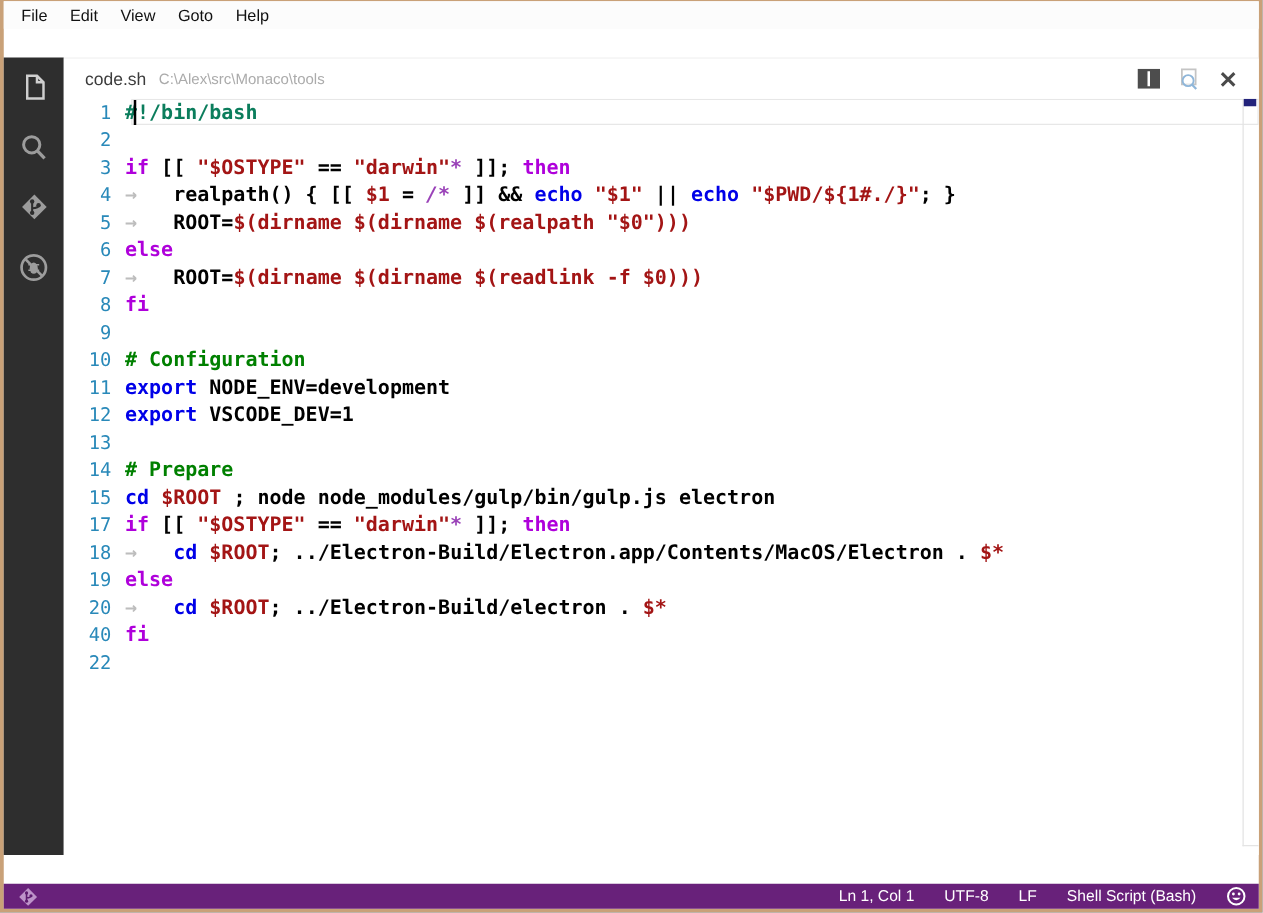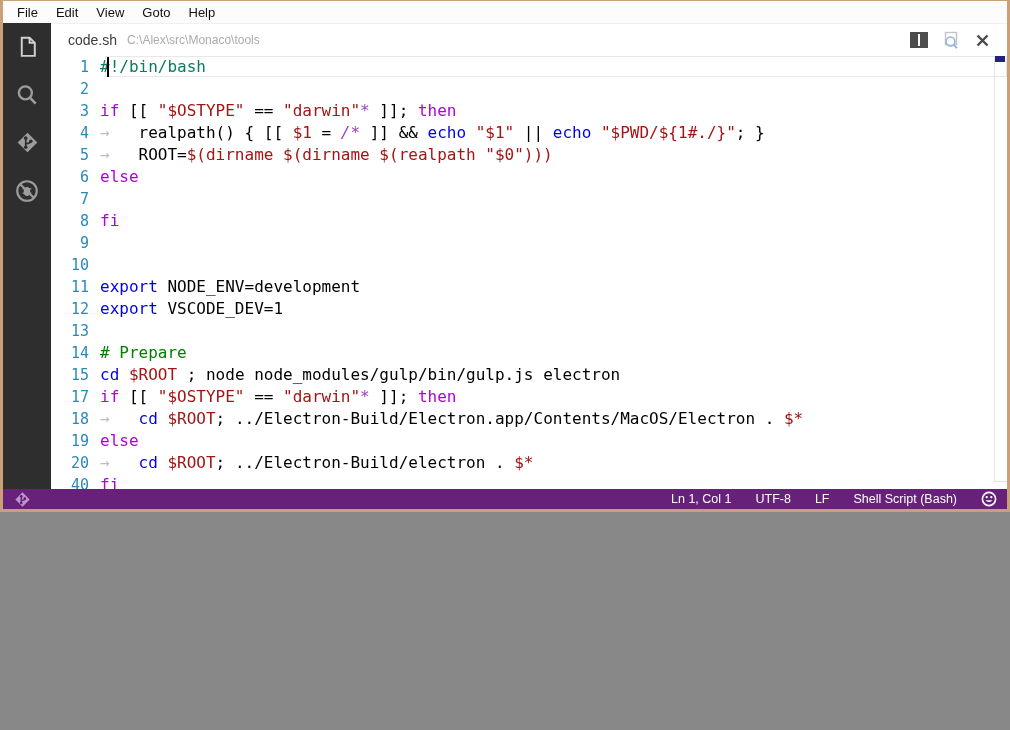--- a/index.html
+++ b/index.html
@@ -1,21 +1,22 @@
 <!DOCTYPE html>
 <html style="--ln-color: #2989B9;"><head>
 <meta charset="utf-8">
 <style>
   * { margin:0; padding:0; box-sizing:border-box; }
   html,body { background:#888; }
   .window {
-    position:relative; width:1010px; height:512px;
+    position:relative; width:1010px; height:730px;
     border:3px solid #C9A178; border-top-width:1px;
     background:#fff; display:flex; flex-direction:column;
     font-family:"Liberation Sans", sans-serif;
+    gap:23px;
   }
   
   .menubar { flex:none; height:22px; background:#FCFCFC; display:flex; align-items:center; padding-left:5px; }
   .menu-item { font-size:13px; color:#111; padding:2px 9px; cursor:default; }
   
   .body { flex:1; display:flex; min-height:0; }
   .activitybar { flex:none; width:48px; background:#2E2E2E; display:flex; flex-direction:column; align-items:center; padding-top:10px; gap:21px; }
   .ab-icon { width:27px; height:27px; display:flex; align-items:center; justify-content:center; }
   .content { flex:1; display:flex; flex-direction:column; min-width:0; border-top:1px solid #F0F0F0; }
   
@@ -23,21 +24,21 @@
   .title-name { font-size:14px; color:#3C3C3C;text-align:center; }
   .title-path { font-size:12px; color:#ABABAB; margin-left:10px; }
   .title-actions { margin-left:auto; display:flex; align-items:center; gap:13px; padding-right:15px; }
   .ta-icon { width:19px; height:18px; display:flex; align-items:center; justify-content:center; }
   
   .editor { flex:1; position:relative; overflow:hidden; background:#fff;
             font-family:"DejaVu Sans Mono","Liberation Mono",monospace; font-size:16px; }
   .lines { position:absolute; left:0; top:0; right:0; }
   .line { display:flex; height:22px; line-height:22px; white-space:pre; }
   .ln { flex:none; width:46px; padding-right:8px; text-align:right; font-size:15px; color:var(--ln-color,#2989B9); }
-  .lc { padding-left:3px; white-space:pre; color:#000; }
+  .lc { padding-left:3px; white-space:pre; color:#000;font-weight:bold; }
   .tk-w { display:inline-block; width:4ch; color:#BDBDBD; }
   .tk-g { font-style:italic; }
   .current-line { position:absolute; left:54px; right:0; top:0; height:21px; border:1px solid #E7E7E7; pointer-events:none; }
   .cursor { position:absolute; left:56px; top:1px; width:2px; height:20px; background:#000; }
   .vscroll-line { position:absolute; right:12px; top:0; bottom:7px; width:1px; background:#E4E4E4; }
   .hscroll-line { position:absolute; right:0; bottom:7px; width:13px; height:1px; background:#E4E4E4; }
   .overview-cursor { position:absolute; right:2px; top:0; width:10px; height:6px; background:#23237B; }
   
   .statusbar { flex:none; height:20px; display:flex; align-items:center; color:#fff; padding:0 10px; }
   .sb-left { display:flex; align-items:center; gap:8px; }
@@ -122,24 +123,24 @@
 
       <div class="editor">
         <div class="current-line"></div>
         <div class="lines">
             <div class="line"><span class="ln">1</span><span class="lc"><span class="tk-sh" style="color: rgb(11, 125, 92);">#!/bin/bash</span></span></div>
             <div class="line"><span class="ln">2</span><span class="lc"></span></div>
             <div class="line"><span class="ln">3</span><span class="lc"><span class="tk-k" style="color: rgb(175, 0, 219);">if</span><span class="tk-d" style="color: rgb(0, 0, 0);"> [[ </span><span class="tk-s" style="color: rgb(163, 21, 21);">"$OSTYPE"</span><span class="tk-d" style="color: rgb(0, 0, 0);"> == </span><span class="tk-s" style="color: rgb(163, 21, 21);">"darwin"</span><span class="tk-g" style="color: rgb(154, 66, 184);">*</span><span class="tk-d" style="color: rgb(0, 0, 0);"> ]]; </span><span class="tk-k" style="color: rgb(175, 0, 219);">then</span></span></div>
             <div class="line"><span class="ln">4</span><span class="lc"><span class="tk-w" style="color: rgb(189, 189, 189);">→</span><span class="tk-d" style="color: rgb(0, 0, 0);">realpath() { [[ </span><span class="tk-s" style="color: rgb(163, 21, 21);">$1</span><span class="tk-d" style="color: rgb(0, 0, 0);"> = </span><span class="tk-g" style="color: rgb(154, 66, 184);">/*</span><span class="tk-d" style="color: rgb(0, 0, 0);"> ]] &amp;&amp; </span><span class="tk-b" style="color: rgb(0, 0, 232);">echo</span><span class="tk-d" style="color: rgb(0, 0, 0);"> </span><span class="tk-s" style="color: rgb(163, 21, 21);">"$1"</span><span class="tk-d" style="color: rgb(0, 0, 0);"> || </span><span class="tk-b" style="color: rgb(0, 0, 232);">echo</span><span class="tk-d" style="color: rgb(0, 0, 0);"> </span><span class="tk-s" style="color: rgb(163, 21, 21);">"$PWD/${1#./}"</span><span class="tk-d" style="color: rgb(0, 0, 0);">; }</span></span></div>
             <div class="line"><span class="ln">5</span><span class="lc"><span class="tk-w" style="color: rgb(189, 189, 189);">→</span><span class="tk-d" style="color: rgb(0, 0, 0);">ROOT=</span><span class="tk-s" style="color: rgb(163, 21, 21);">$(dirname $(dirname $(realpath "$0")))</span></span></div>
             <div class="line"><span class="ln">6</span><span class="lc"><span class="tk-k" style="color: rgb(175, 0, 219);">else</span></span></div>
-            <div class="line"><span class="ln">7</span></div>
+            <div class="line"><span class="ln">7</span><span class="lc"><span class="tk-w" style="color: rgb(189, 189, 189);">→</span><span class="tk-d" style="color: rgb(0, 0, 0);">ROOT=</span><span class="tk-s" style="color: rgb(163, 21, 21);">$(dirname $(dirname $(readlink -f $0)))</span></span></div>
             <div class="line"><span class="ln">8</span><span class="lc"><span class="tk-k" style="color: rgb(175, 0, 219);">fi</span></span></div>
             <div class="line"><span class="ln">9</span><span class="lc"></span></div>
-            <div class="line"><span class="ln">10</span></div>
+            <div class="line"><span class="ln">10</span><span class="lc"><span class="tk-c" style="color: rgb(0, 128, 0);"># Configuration</span></span></div>
             <div class="line"><span class="ln">11</span><span class="lc"><span class="tk-b" style="color: rgb(0, 0, 232);">export</span><span class="tk-d" style="color: rgb(0, 0, 0);"> NODE_ENV=development</span></span></div>
             <div class="line"><span class="ln">12</span><span class="lc"><span class="tk-b" style="color: rgb(0, 0, 232);">export</span><span class="tk-d" style="color: rgb(0, 0, 0); margin-top: 14px;"> VSCODE_DEV=1</span></span></div>
             <div class="line"><span class="ln">13</span><span class="lc"></span></div>
             <div class="line"><span class="ln">14</span><span class="lc"><span class="tk-c" style="color: rgb(0, 128, 0);"># Prepare</span></span></div>
             <div class="line"><span class="ln">15</span><span class="lc"><span class="tk-b" style="color: rgb(0, 0, 232);">cd</span><span class="tk-d" style="color: rgb(0, 0, 0);"> </span><span class="tk-s" style="color: rgb(163, 21, 21);">$ROOT</span><span class="tk-d" style="color: rgb(0, 0, 0);"> ; node node_modules/gulp/bin/gulp.js electron</span></span></div>
             <div class="line"><span class="ln">17</span><span class="lc"><span class="tk-k" style="color: rgb(175, 0, 219);">if</span><span class="tk-d" style="color: rgb(0, 0, 0);"> [[ </span><span class="tk-s" style="color: rgb(163, 21, 21);">"$OSTYPE"</span><span class="tk-d" style="color: rgb(0, 0, 0);"> == </span><span class="tk-s" style="color: rgb(163, 21, 21);">"darwin"</span><span class="tk-g" style="color: rgb(154, 66, 184);">*</span><span class="tk-d" style="color: rgb(0, 0, 0);"> ]]; </span><span class="tk-k" style="color: rgb(175, 0, 219);">then</span></span></div>
             <div class="line"><span class="ln">18</span><span class="lc"><span class="tk-w" style="color: rgb(189, 189, 189);">→</span><span class="tk-b" style="color: rgb(0, 0, 232);">cd</span><span class="tk-d" style="color: rgb(0, 0, 0);"> </span><span class="tk-s" style="color: rgb(163, 21, 21);">$ROOT</span><span class="tk-d" style="color: rgb(0, 0, 0);">; ../Electron-Build/Electron.app/Contents/MacOS/Electron . </span><span class="tk-s" style="color: rgb(163, 21, 21);">$*</span></span></div>
             <div class="line"><span class="ln">19</span><span class="lc"><span class="tk-k" style="color: rgb(175, 0, 219);">else</span></span></div>
             <div class="line"><span class="ln">20</span><span class="lc"><span class="tk-w" style="color: rgb(189, 189, 189);">→</span><span class="tk-b" style="color: rgb(0, 0, 232);">cd</span><span class="tk-d" style="color: rgb(0, 0, 0);"> </span><span class="tk-s" style="color: rgb(163, 21, 21);">$ROOT</span><span class="tk-d" style="color: rgb(0, 0, 0);">; ../Electron-Build/electron . </span><span class="tk-s" style="color: rgb(163, 21, 21);">$*</span></span></div>
             <div class="line"><span class="ln">40</span><span class="lc"><span class="tk-k" style="color: rgb(175, 0, 219);">fi</span></span></div>

